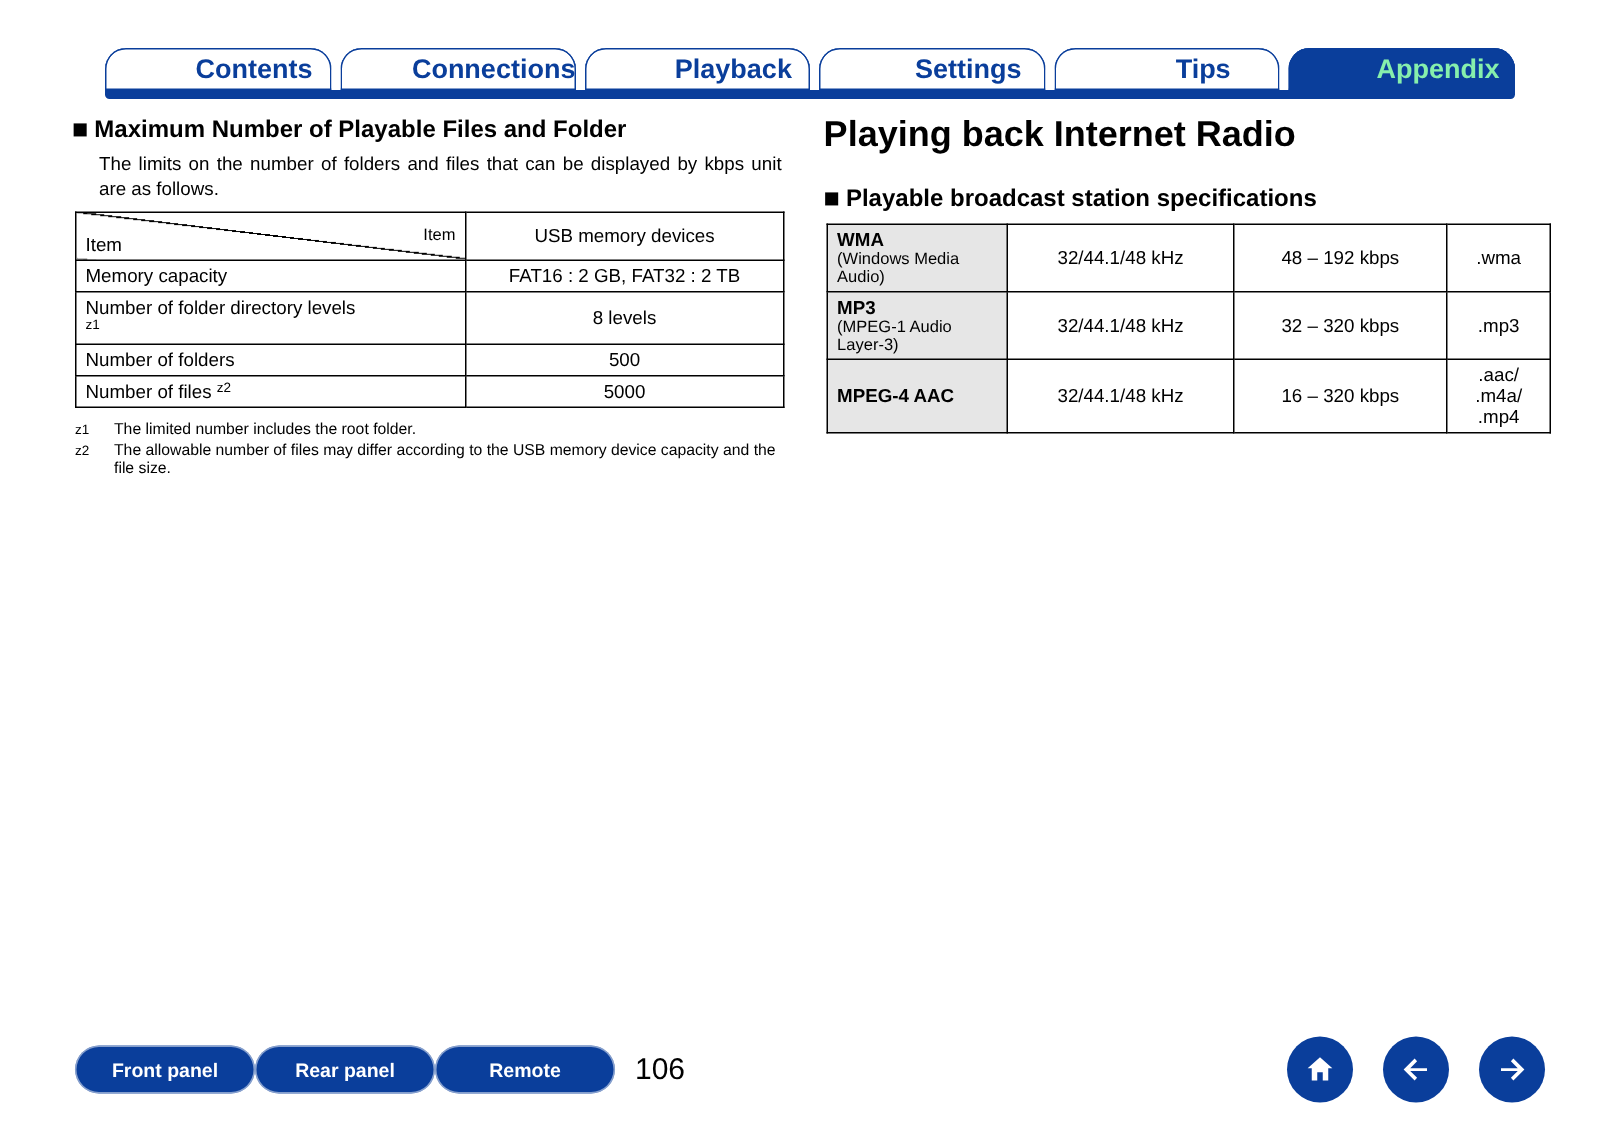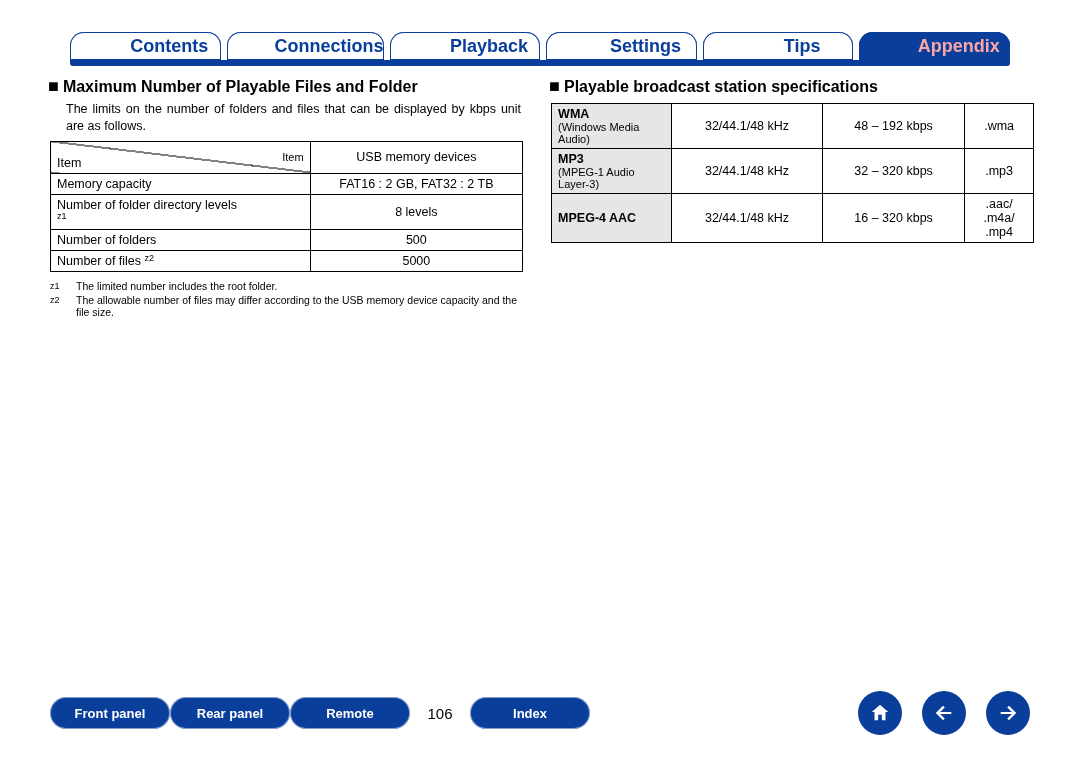--- a/index.html
+++ b/index.html
@@ -27,21 +27,21 @@
     font-size: 18px;
     color: #0a3e9b;
     background: #fff;
     border-radius: 14px 14px 0 0;
     box-shadow: 0 -1px 0 #0a3e9b inset, 1px 0 0 #0a3e9b inset, -1px 0 0 #0a3e9b inset, 0 1px 0 #0a3e9b inset;
     cursor: pointer;
     padding-left: 48px;
   }
   .topnav-item.active {
     background: #0a3e9b;
-    color: #fca5a5;
+    color: #86efac;
   }
   .nav-underline {
     height: 6px;
     margin: 0 70px;
     background: #0a3e9b;
     border-radius: 0 0 3px 3px;
   }
 
   .content {
     display: flex;
@@ -140,21 +140,21 @@
     border-radius: 16px;
     display: flex;
     align-items: center;
     justify-content: center;
     font-size: 13px;
     font-weight: bold;
     cursor: pointer;
     box-shadow: 0 0 0 1px rgba(255,255,255,0.5) inset;
   }
   .pagenum {
-    font-size: 15px;
+    font-size: 20px;
     min-width:60px;
     text-align:center;
   }
   .circle-btns { display:flex; gap:20px; margin-left:auto;}
   .circle {
     width: 44px; height:44px; border-radius:50%;
     background:#0a3e9b; display:flex; align-items:center; justify-content:center;
     cursor:pointer;
   }
   .circle svg { fill:#fff; }
@@ -214,20 +214,21 @@
         <div>The limited number includes the root folder.</div>
       </div>
       <div class="fn-row">
         <div class="fn-star">z2</div>
         <div>The allowable number of files may differ according to the USB memory device capacity and the file size.</div>
       </div>
     </div>
   </div>
 
   <div class="col right">
+    <div class="h1">Playing back Internet Radio</div>
     <div class="section-title">
       <span class="sq">■</span>
       <span>Playable broadcast station specifications</span>
     </div>
     <table class="data" style="margin-top:6px;">
       <tbody>
       <tr>
         <td class="codec-cell">
           <div class="codec-main">WMA</div>
           <div class="codec-sub">(Windows Media Audio)</div>
@@ -258,21 +259,20 @@
     </tbody>
       </table>
   </div>
 </div>
 
 <div class="bottomnav">
   <div class="pill">Front panel</div>
   <div class="pill">Rear panel</div>
   <div class="pill">Remote</div>
   <div class="pagenum">106</div>
-  <div class="pill">Index</div>
 
   <div class="circle-btns">
     <div class="circle">
       <svg width="22" height="22" viewBox="0 0 24 24">
           <path d="M12 3l9 8h-3v9h-4v-6h-4v6H6v-9H3z"></path>
         </svg>
     </div>
     <div class="circle">
       <svg width="22" height="22" viewBox="0 0 24 24">
           <path d="M20 11H7.8l5-5L11 4l-8 8 8 8 1.8-2-5-5H20z"></path>

